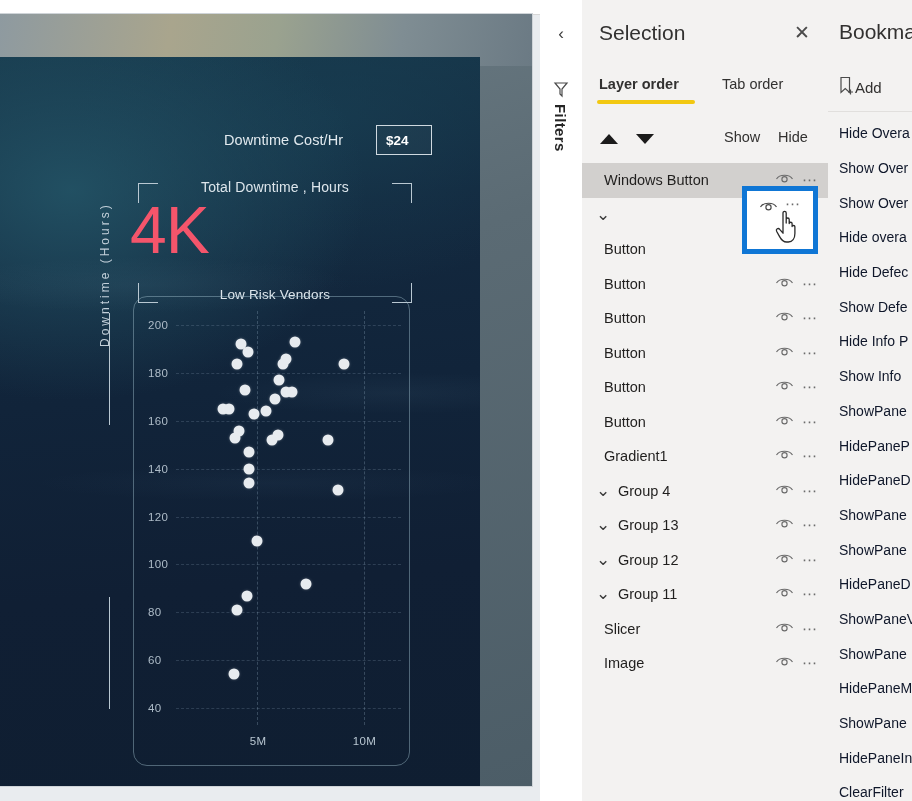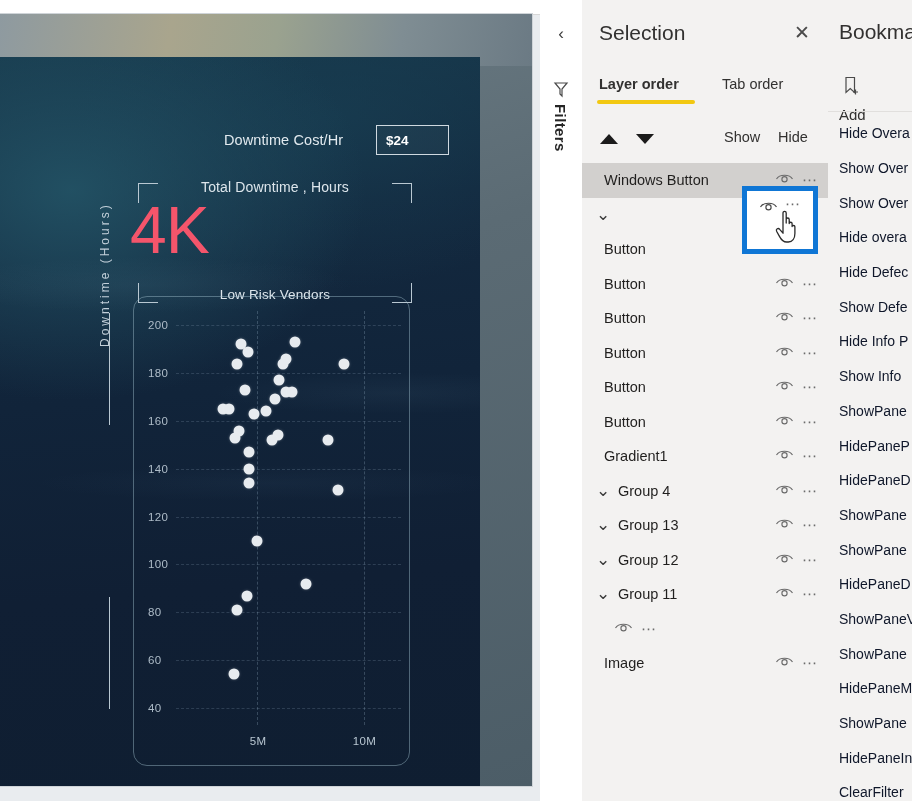--- a/index.html
+++ b/index.html
@@ -80,21 +80,21 @@
     pointer-events:none;
   }
 
   .kpi-costlabel {
     position: absolute; left: 224px; top: 75px;
     font-size: 14.5px; color: #e2eaef; letter-spacing: 0.1px;
     white-space: nowrap;
   }
   .kpi-costbox {
     position: absolute; left: 376px; top: 68px;
-    width: 73px; height: 30px;
+    width: 56px; height: 30px;
     border: 1px solid #cfd9e0;
     background: rgba(255,255,255,0.03);
     display: flex; align-items: center;
     padding-left: 9px;
     box-sizing: border-box;
     font-size: 13.5px; font-weight: bold; color: #ffffff;
   }
 
   .kpi-block { position: absolute; left: 130px; top: 122px; width: 290px; height: 132px; }
   .kpi-title {
@@ -288,23 +288,22 @@
     width: 84px; height: 801px;
     background: #f3f2f1;
     overflow: hidden;
   }
   #bookmarks-title {
     position: absolute; left: 11px; top: 20px;
     font-size: 21px; color: #323130; white-space: nowrap;
   }
   #bookmark-add {
     position: absolute; left: 11px; top: 76px;
-    display: flex; align-items: center; gap: 7px;
+    display: flex; align-items: center; 
     cursor: pointer;
-    flex-direction: column;
   }
   #bookmark-add-label { font-size: 15px; color: #323130; }
   #bookmarks-divider {
     position: absolute; left: 0; top: 111px; width: 84px; height: 1px;
     background: #e1dfdd;
   }
   #bookmark-list {
     position: absolute; left: 0; top: 116px; width: 84px; height: 685px;
     overflow: hidden;
   }
@@ -574,20 +573,21 @@
           <span class="layer-actions">
             <span><svg width="19" height="14" viewBox="0 0 19 14">
                 <path d="M1.5 8 C4.5 3, 14.5 3, 17.5 8" fill="none" stroke="#6b6b6b" stroke-width="1.15"></path>
                 <circle cx="9.5" cy="8.2" r="2.6" fill="none" stroke="#6b6b6b" stroke-width="1.15"></circle>
               </svg></span>
             <span class="ellipsis-icon">⋯</span>
           </span>
         </div>
         <div class="layer-row">
           <span class="layer-chevron empty" style="font-size: 17px; line-height: 10px;">⌄</span>
+          <span class="layer-name noindent" style="margin-left: -22px; padding-left: 12px;">Slicer</span>
           <span class="layer-actions">
             <span><svg width="19" height="14" viewBox="0 0 19 14">
                 <path d="M1.5 8 C4.5 3, 14.5 3, 17.5 8" fill="none" stroke="#6b6b6b" stroke-width="1.15"></path>
                 <circle cx="9.5" cy="8.2" r="2.6" fill="none" stroke="#6b6b6b" stroke-width="1.15"></circle>
               </svg></span>
             <span class="ellipsis-icon">⋯</span>
           </span>
         </div>
         <div class="layer-row">
           <span class="layer-chevron empty" style="font-size: 17px; line-height: 10px;">⌄</span>

